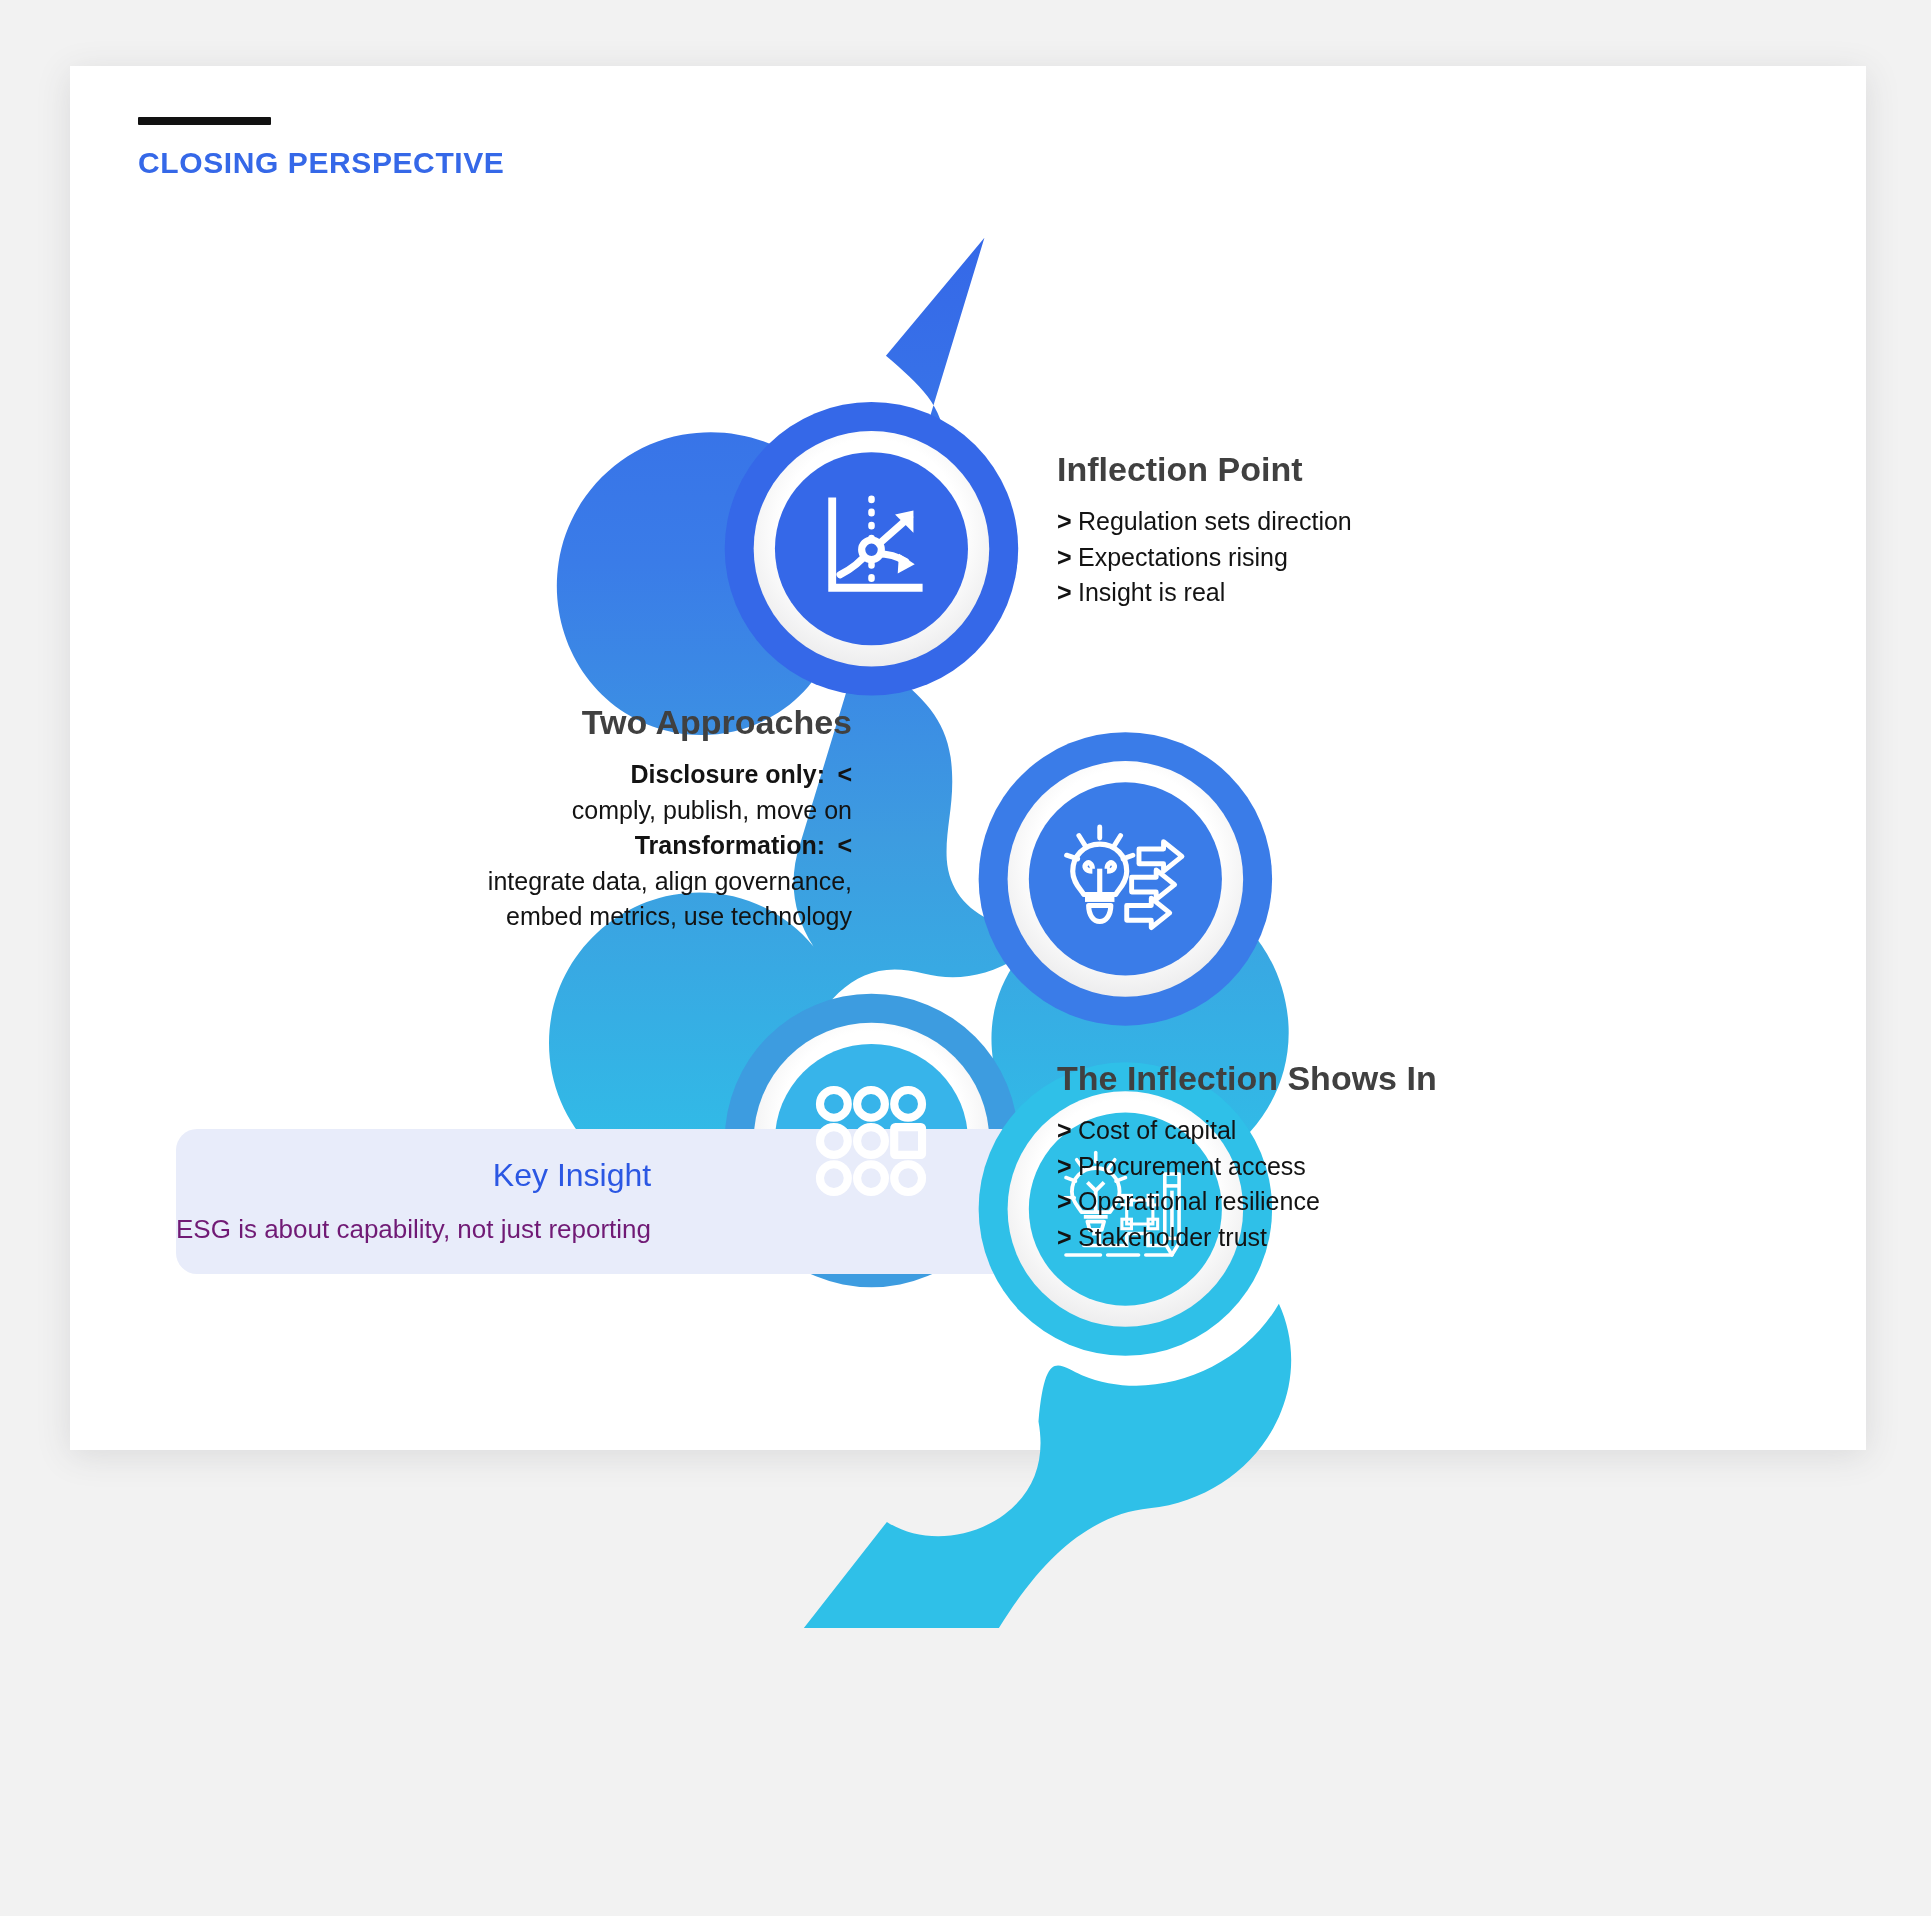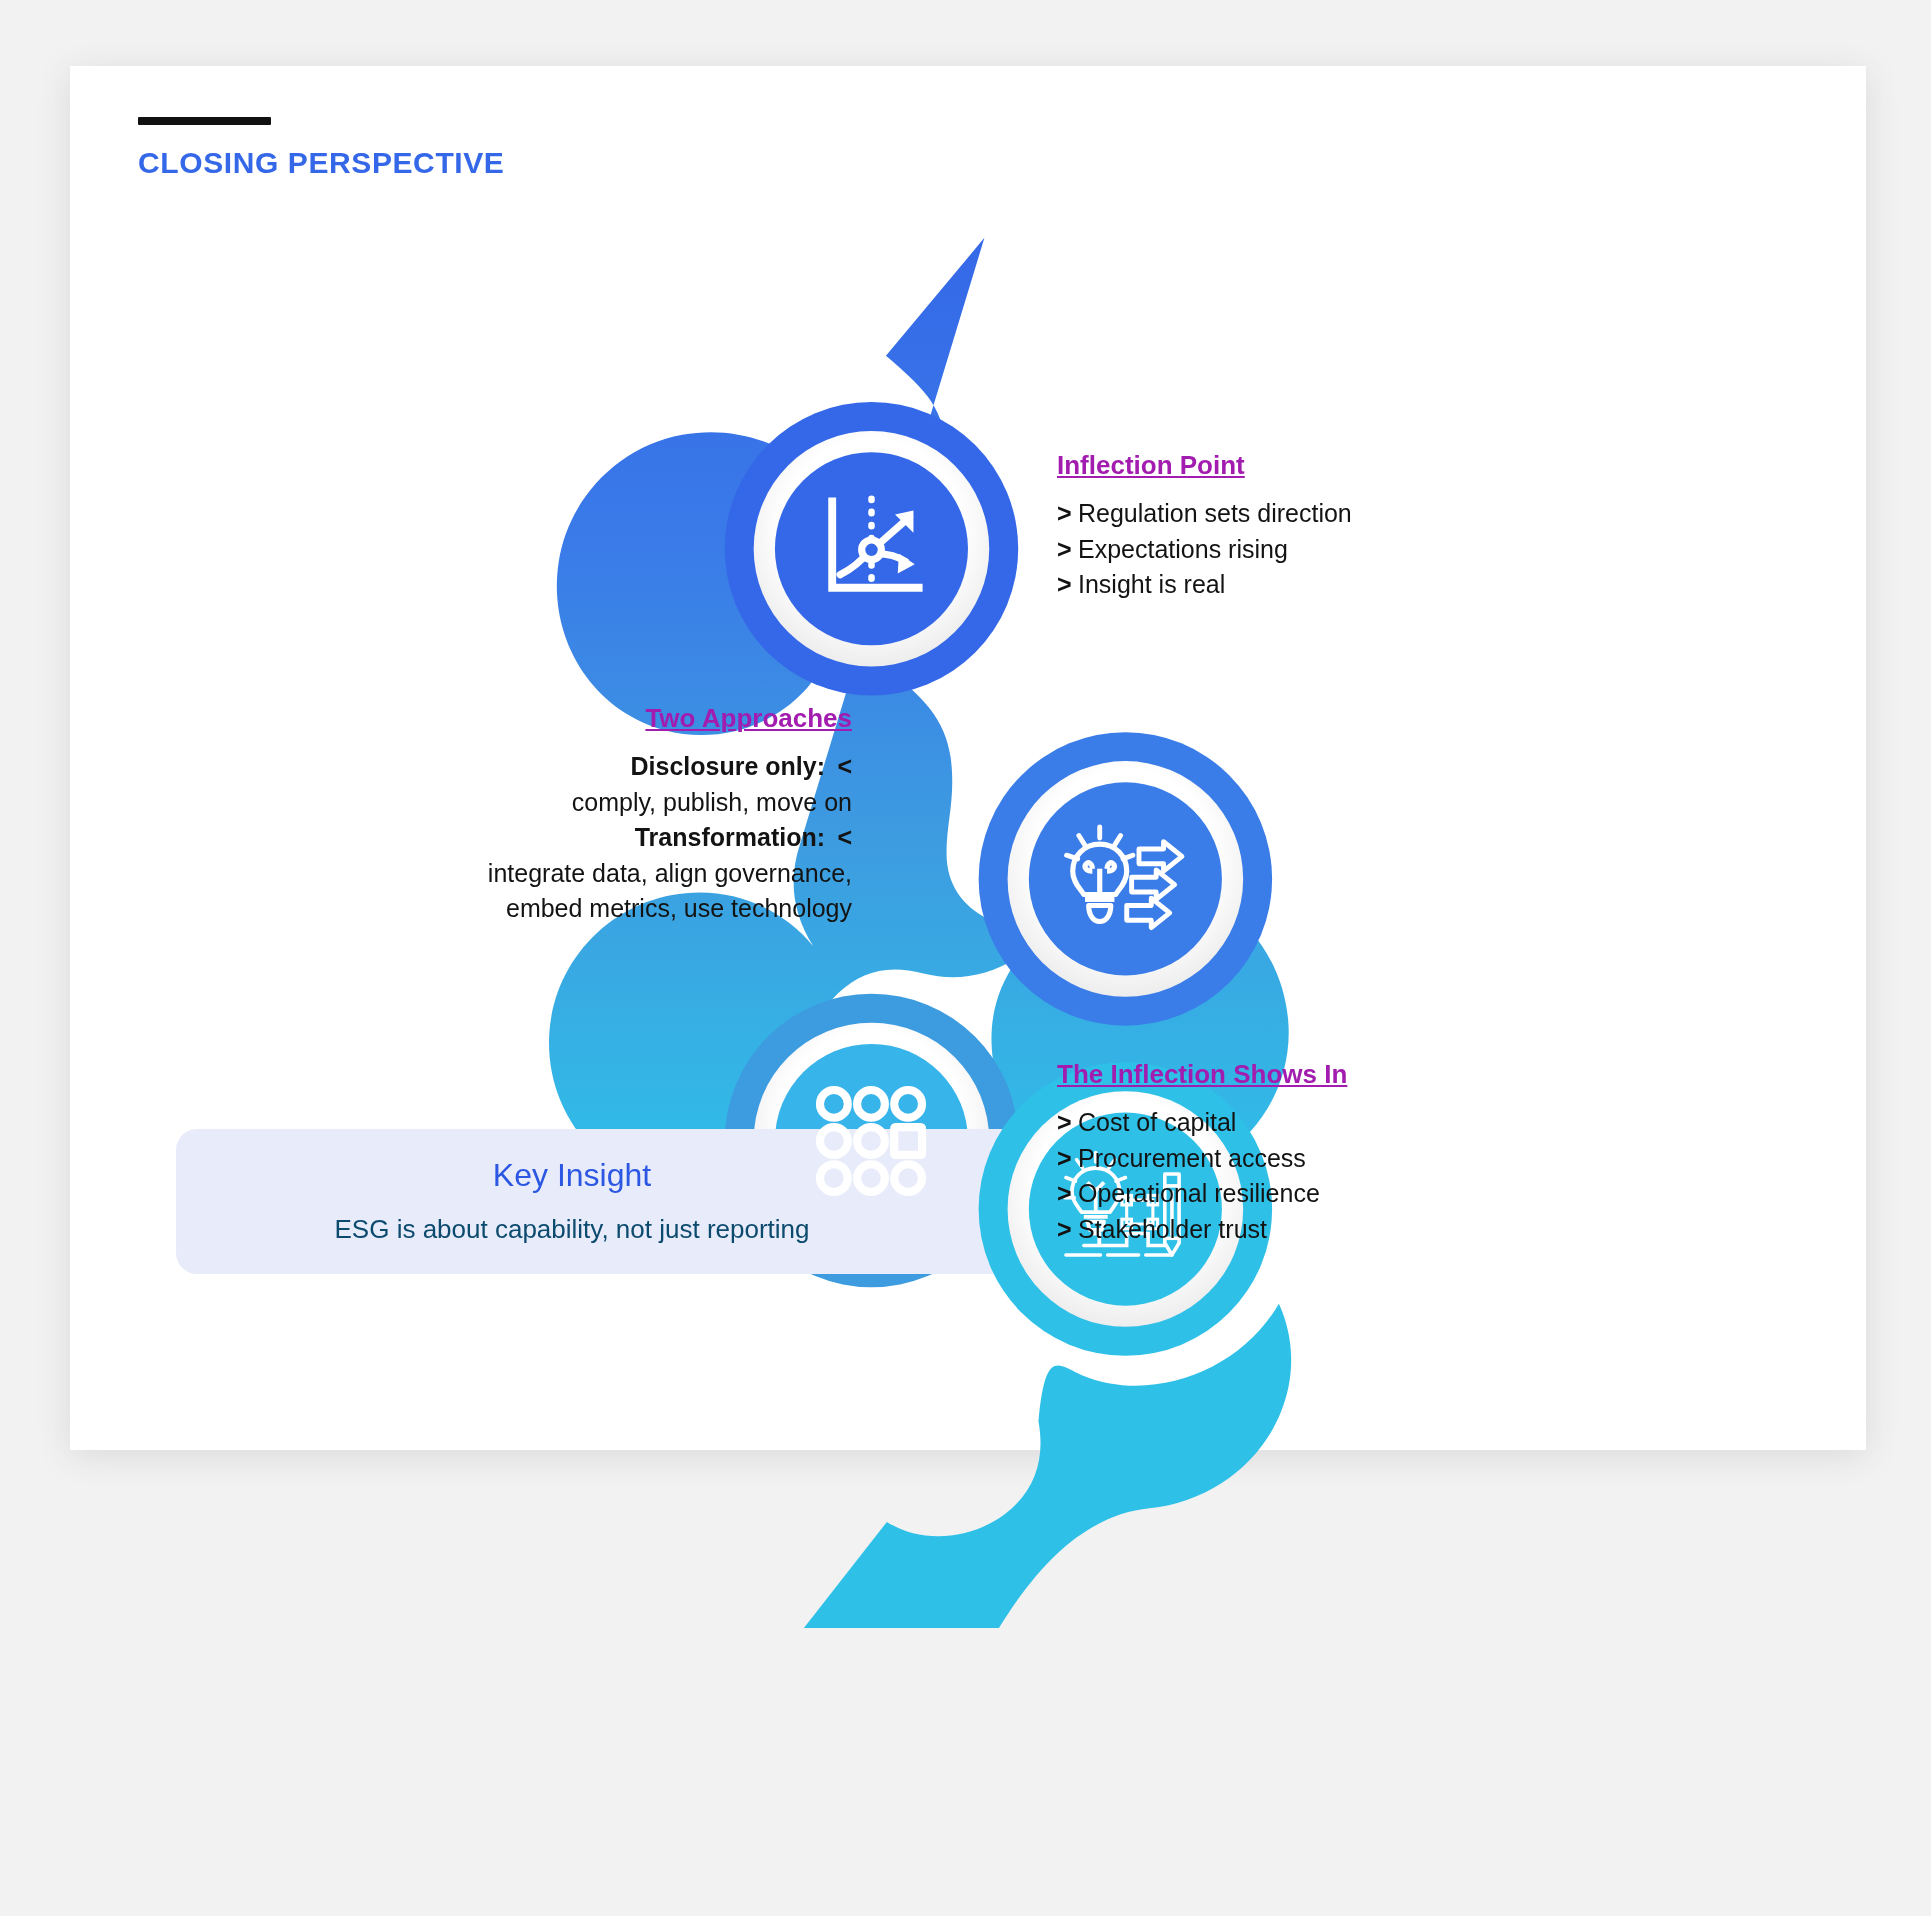--- a/index.html
+++ b/index.html
@@ -80,34 +80,33 @@
     text-align: center;
     font-size: 32px;
     font-weight: normal;
     color: #2b57e3;
   }
   #key-insight-sub {
     position: absolute;
     left: 0;
     top: 85px;
     width: 792px;
-    text-align: center;
+    text-align: left;
     font-size: 26px;
-    color: #0c4a6e;
+    color: #701a75;
   }
 
   
   .block { position: absolute; }
   .block-title {
-    font-size: 26px;
+    font-size: 34px;
     font-weight: bold;
-    color: #a21caf;
+    color: #404040;
     margin-bottom: 15.4px;
     white-space: nowrap;
-    text-decoration: underline;
   }
   .bullets { list-style: none; }
   .bullets li {
     font-size: 25px;
     line-height: 1.42;
     color: #131313;
     white-space: nowrap;
   }
   .chev {
     color: #131313;

